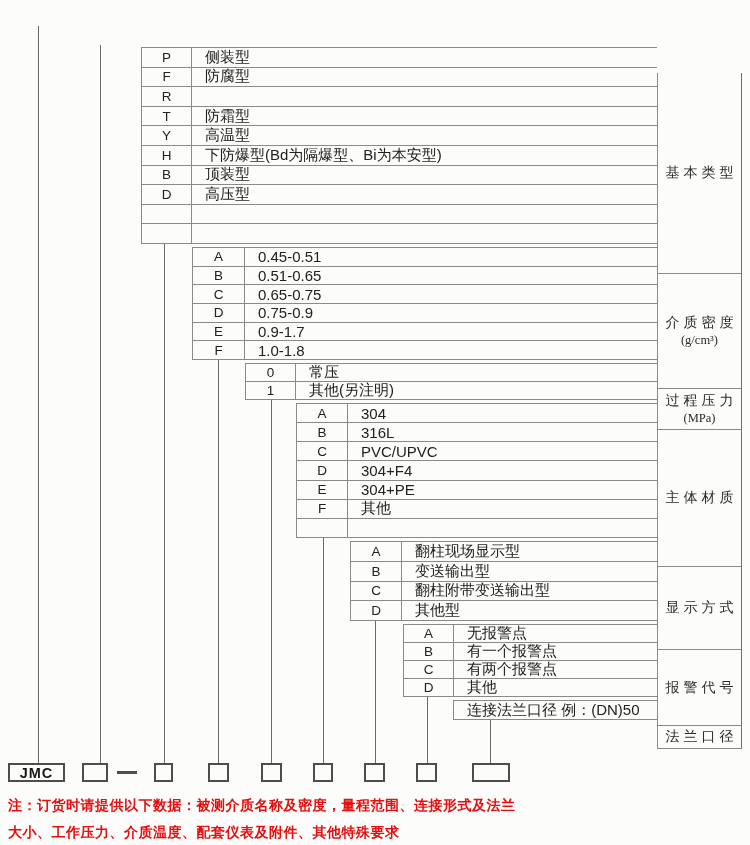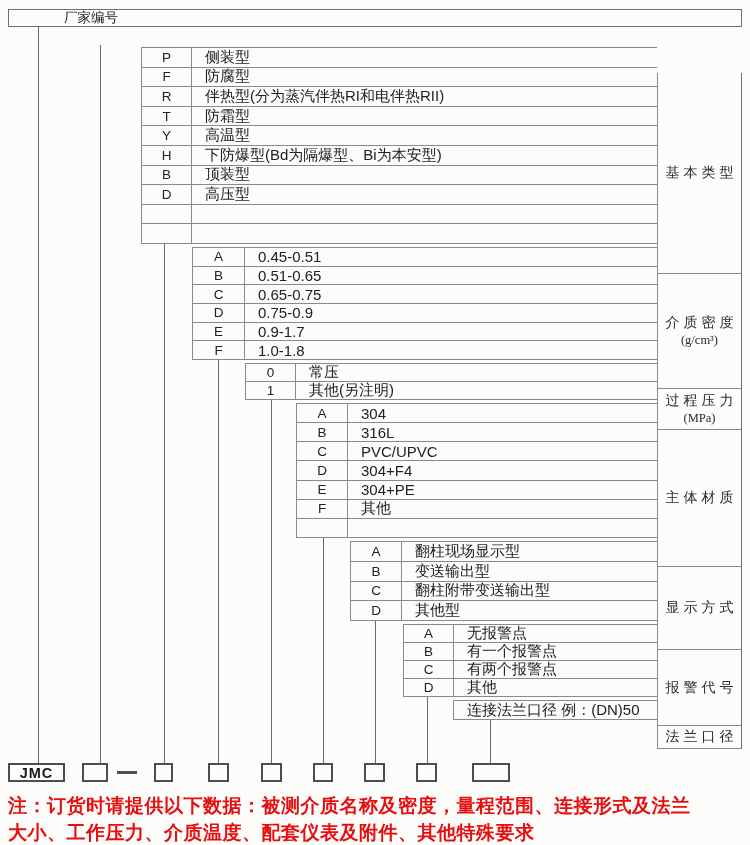--- a/index.html
+++ b/index.html
@@ -65,47 +65,43 @@
   .jmc{
     display:flex;align-items:center;justify-content:center;
     font-weight:bold;font-size:14.5px;letter-spacing:1px;color:#1a1a1a;
   }
   .dash{
     position:absolute;left:117px;top:771px;width:20px;height:2.5px;background:#4d4d4d;
   }
   
   .note{position:absolute;left:8px;top:792px;}
   .note-line{
-    font-size:19px;line-height:27px;font-weight:bold;color:var(--note-red);
+    font-size:14px;line-height:27px;font-weight:bold;color:var(--note-red);
     white-space:nowrap;letter-spacing:0.5px;
   }
 </style>
 </head>
 <body>
 
 <div id="page">
 
-  <div class="titlebox">
-    <span>厂家编号</span>
-  </div>
 
 
   <div id="sections">
       <div class="sec" style="left: 141px; top: 47px; width: 516px; height: 197px;">
         <div class="trow">
           <div class="code" style="width: 50px;">P</div>
           <div class="desc">侧装型</div>
         </div>
         <div class="trow">
           <div class="code" style="width: 50px;">F</div>
           <div class="desc">防腐型</div>
         </div>
         <div class="trow">
           <div class="code" style="width: 50px;">R</div>
-          <div class="desc">伴热型(分为蒸汽伴热RI和电伴热RII)</div>
         </div>
         <div class="trow">
           <div class="code" style="width: 50px;">T</div>
           <div class="desc">防霜型</div>
         </div>
         <div class="trow">
           <div class="code" style="width: 50px;">Y</div>
           <div class="desc">高温型</div>
         </div>
         <div class="trow">

